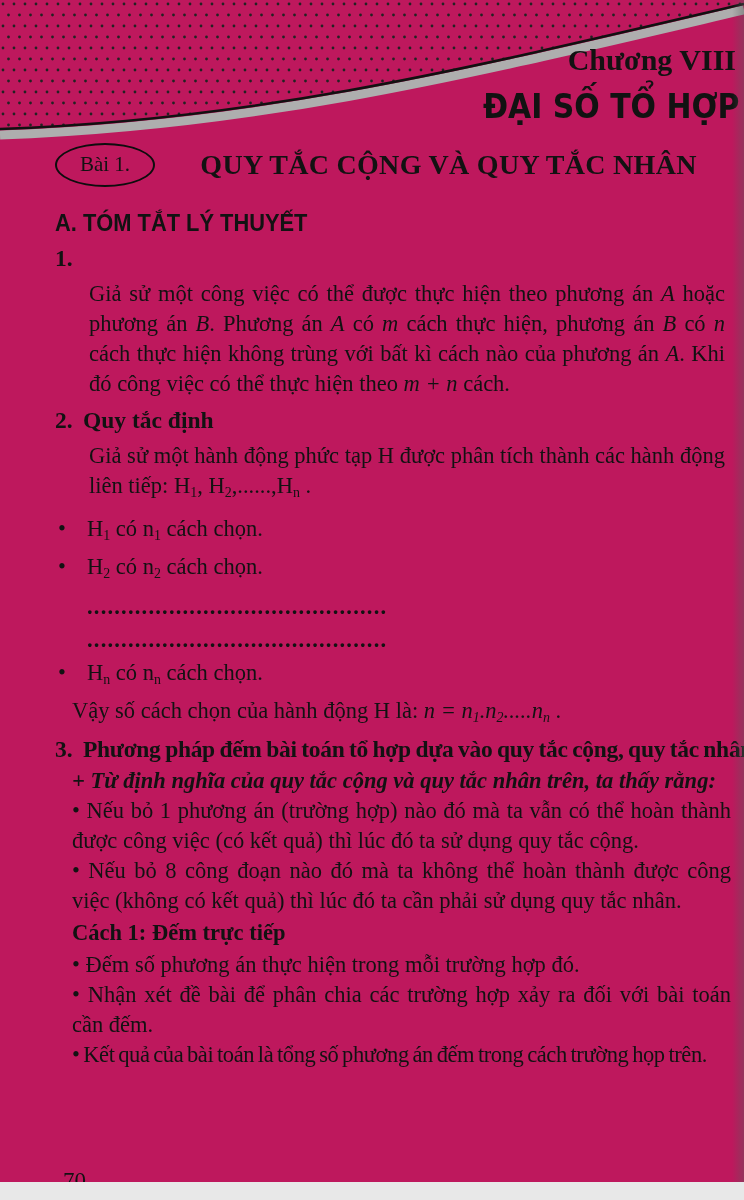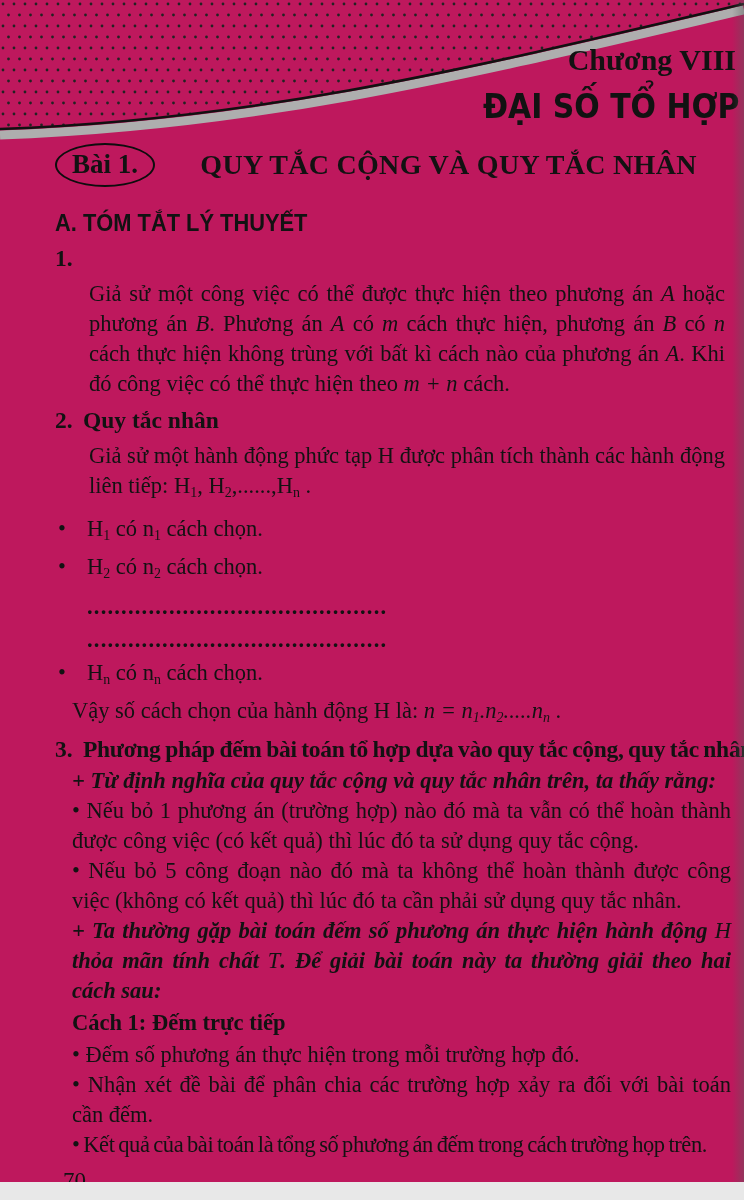--- a/index.html
+++ b/index.html
@@ -27,21 +27,21 @@
     white-space:nowrap;
   }
   .lesson-row{
     position:absolute;top:141px;left:55px;right:18px;
     display:flex;align-items:center;gap:16px;height:47px;
   }
   .lesson-badge{
     flex:none;width:96px;height:40px;
     border:2.5px solid #0d0d0d;border-radius:50%;
     display:flex;align-items:center;justify-content:center;
-    font-weight:700;font-size:27px;
+    font-weight:400;font-size:21px;
   }
   .lesson-title{
     flex:1;text-align:center;
     font-weight:700;font-size:28px;letter-spacing:0.3px;
     white-space:nowrap;
   }
   
   .content{
     position:absolute;top:209px;left:55px;width:676px;
     font-size:22.5px;line-height:30px;text-align:justify;
@@ -104,41 +104,40 @@
 
     <div class="h-a">A. TÓM TẮT LÝ THUYẾT</div>
 
     <div class="hnum">
       <span class="n">1.</span>
     </div>
     <p class="ind"><span>Giả sử một công việc có thể được thực hiện theo phương án </span><span class="it">A</span><span> hoặc phương án </span><span class="it">B</span><span>. Phương án </span><span class="it">A</span><span> có </span><span class="it">m</span><span> cách thực hiện, phương án </span><span class="it">B</span><span> có </span><span class="it">n</span><span> cách thực hiện không trùng với bất kì cách nào của phương án </span><span class="it">A</span><span>. Khi đó công việc có thể thực hiện theo </span><span class="it">m + n</span><span> cách.</span></p>
 
     <div class="hnum">
       <span class="n">2.</span>
-      <span class="t">Quy tắc nhân</span>
+      <span class="t">Quy tắc định</span>
     </div>
     <p class="ind"><span>Giả sử một hành động phức tạp H được phân tích thành các hành động liên tiếp: H</span><span class="sb">1</span><span>, H</span><span class="sb">2</span><span>,......,H</span><span class="sb">n</span><span> .</span></p>
 
     <div class="li2"><span>H</span><span class="sb">1</span><span> có n</span><span class="sb">1</span><span> cách chọn.</span></div>
     <div class="li2"><span>H</span><span class="sb">2</span><span> có n</span><span class="sb">2</span><span> cách chọn.</span></div>
     <div class="dotline">............................................</div>
     <div class="dotline">............................................</div>
     <div class="li2"><span>H</span><span class="sb">n</span><span> có n</span><span class="sb">n</span><span> cách chọn.</span></div>
 
     <p class="ind17"><span>Vậy số cách chọn của hành động H là: </span><span class="it">n</span><span class="it"> = </span><span class="it">n</span><span class="it sb">1</span><span class="it">.n</span><span class="it sb">2</span><span class="it">.....n</span><span class="it sb">n</span><span> .</span></p>
 
     <div class="hnum nowrap">
       <span class="n">3.</span>
       <span class="t">Phương pháp đếm bài toán tổ hợp dựa vào quy tắc cộng, quy tắc nhân</span>
     </div>
 
     <p class="ind17"><span class="it bd">+ Từ định nghĩa của quy tắc cộng và quy tắc nhân trên, ta thấy rằng:</span></p>
     <p class="ind17"><span>•  </span><span>Nếu bỏ 1 phương án (trường hợp) nào đó mà ta vẫn có thể hoàn thành được công việc (có kết quả) thì lúc đó ta sử dụng quy tắc cộng.</span></p>
-    <p class="ind17"><span>•  </span><span>Nếu bỏ 5 công đoạn nào đó mà ta không thể hoàn thành được công việc (không có kết quả) thì lúc đó ta cần phải sử dụng quy tắc nhân.</span></p>
-    <p class="ind17"><span class="it bd">+ Ta thường gặp bài toán đếm số phương án thực hiện hành động </span><span class="it">H</span><span class="it bd"> thỏa mãn tính chất </span><span class="it">T</span><span class="it bd">. Để giải bài toán này ta thường giải theo hai cách sau:</span></p>
+    <p class="ind17"><span>•  </span><span>Nếu bỏ 8 công đoạn nào đó mà ta không thể hoàn thành được công việc (không có kết quả) thì lúc đó ta cần phải sử dụng quy tắc nhân.</span></p>
 
     <div class="cach">Cách 1: Đếm trực tiếp</div>
     <p class="ind17"><span>•  </span><span>Đếm số phương án thực hiện trong mỗi trường hợp đó.</span></p>
     <p class="ind17"><span>•  </span><span>Nhận xét đề bài để phân chia các trường hợp xảy ra đối với bài toán cần đếm.</span></p>
     <p class="ind17 nowrap-line"><span>•  </span><span>Kết quả của bài toán là tổng số phương án đếm trong cách trường họp trên.</span></p>
 
   </div>
 
   <div class="page-number">70</div>
 

